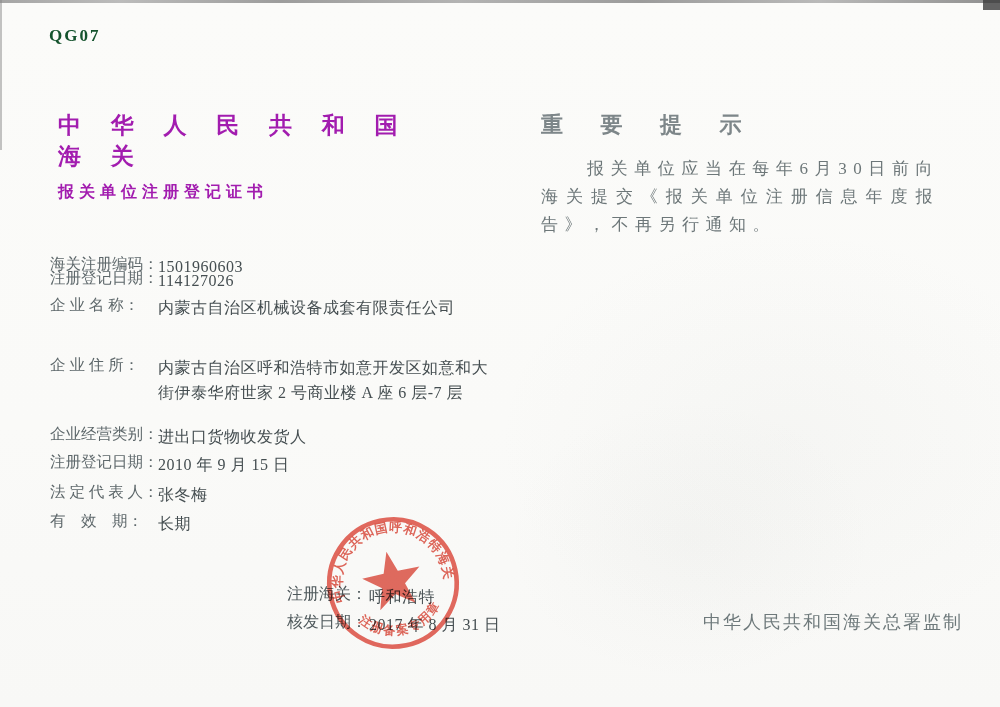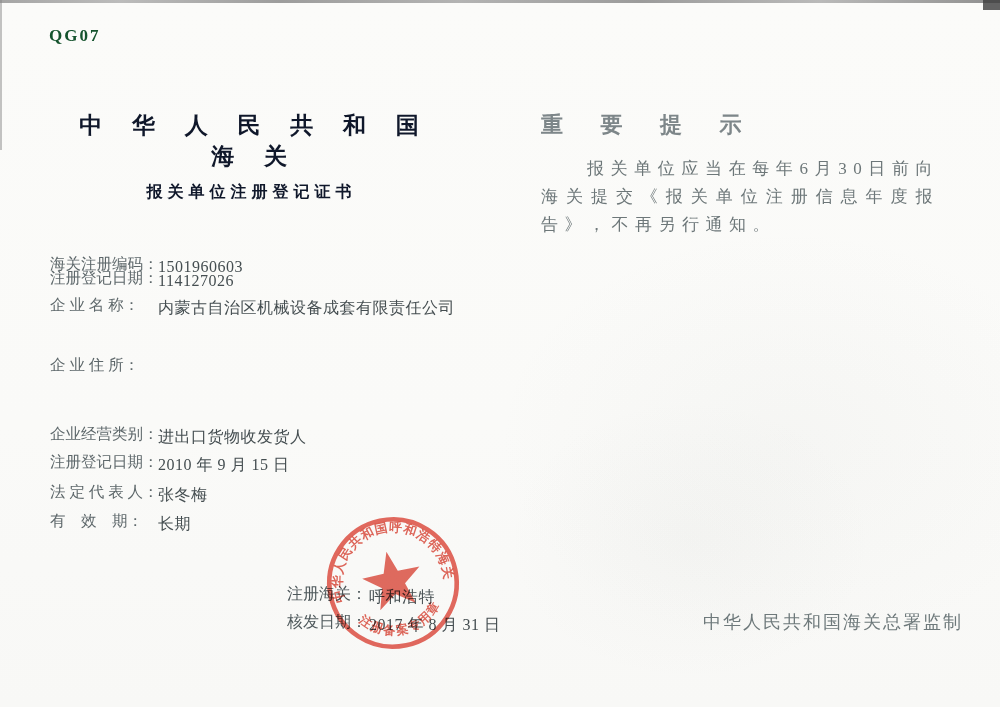--- a/index.html
+++ b/index.html
@@ -15,21 +15,21 @@
       linear-gradient(180deg,#fbfbf9 0%,#fafaf8 60%,#f8f8f6 100%);
   }
   .scan-top-edge{position:absolute;left:0;top:0;width:1000px;height:3px;opacity:.65;
     background:linear-gradient(90deg,#777 0%,#9a9a9a 12%,#6a6a6a 28%,#8d8d8d 46%,#686868 64%,#979797 82%,#555 100%);}
   .scan-corner{position:absolute;right:0;top:0;width:17px;height:10px;background:#3c3c3c;opacity:.8;}
   .scan-left-edge{position:absolute;left:0;top:0;width:2px;height:150px;background:#8a8a8a;opacity:.5;}
 
   .form-code{position:absolute;left:49px;top:26px;font-size:17px;font-weight:bold;
     letter-spacing:2px;color:#14532d;}
 
-  .cert-title{position:absolute;left:58px;top:110px;width:382px;text-align:center;color:#0f172a;}
+  .cert-title{position:absolute;left:58px;top:110px;width:382px;text-align:left;color:#a21caf;}
   .cert-title .t1{font-size:23px;font-weight:bold;letter-spacing:12px;margin-right:-12px;}
   .cert-title .t2{font-size:16px;font-weight:bold;letter-spacing:5px;margin:10px 0 0 0;margin-right:-5px;}
 
   .frow{position:absolute;left:50px;display:flex;align-items:flex-start;}
   .flabel{flex:0 0 108px;width:108px;font-size:15.5px;color:#5d676a;white-space:pre;}
   .fvalue{font-size:16px;color:#454e51;letter-spacing:0.5px;line-height:25px;}
   .fvalue.addr{max-width:336px;}
 
   .bottom-row{position:absolute;left:287px;display:flex;}
   .bottom-row .flabel{flex:0 0 auto;width:auto;font-size:16px;color:#4e585b;}
@@ -68,20 +68,21 @@
 <div class="frow" style="top:268px">
   <span class="flabel">注册登记日期：</span>
   <span class="fvalue">114127026</span>
 </div>
 <div class="frow" style="top:295px">
   <span class="flabel">企 业 名 称：</span>
   <span class="fvalue">内蒙古自治区机械设备成套有限责任公司</span>
 </div>
 <div class="frow" style="top:355px">
   <span class="flabel">企 业 住 所：</span>
+  <span class="fvalue addr">内蒙古自治区呼和浩特市如意开发区如意和大街伊泰华府世家 2 号商业楼 A 座 6 层-7 层</span>
 </div>
 <div class="frow" style="top:424px">
   <span class="flabel">企业经营类别：</span>
   <span class="fvalue">进出口货物收发货人</span>
 </div>
 <div class="frow" style="top:452px">
   <span class="flabel">注册登记日期：</span>
   <span class="fvalue">2010 年 9 月 15 日</span>
 </div>
 <div class="frow" style="top:482px">

